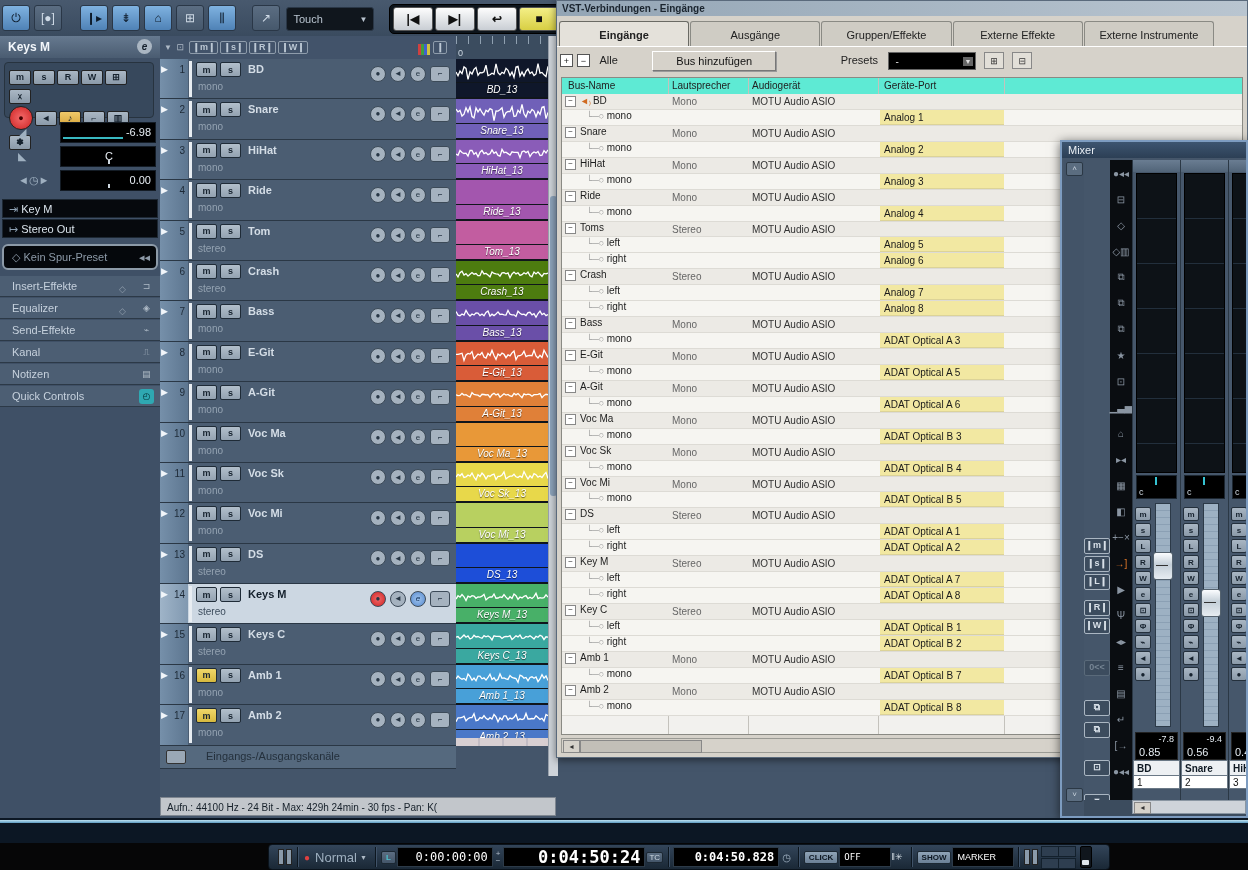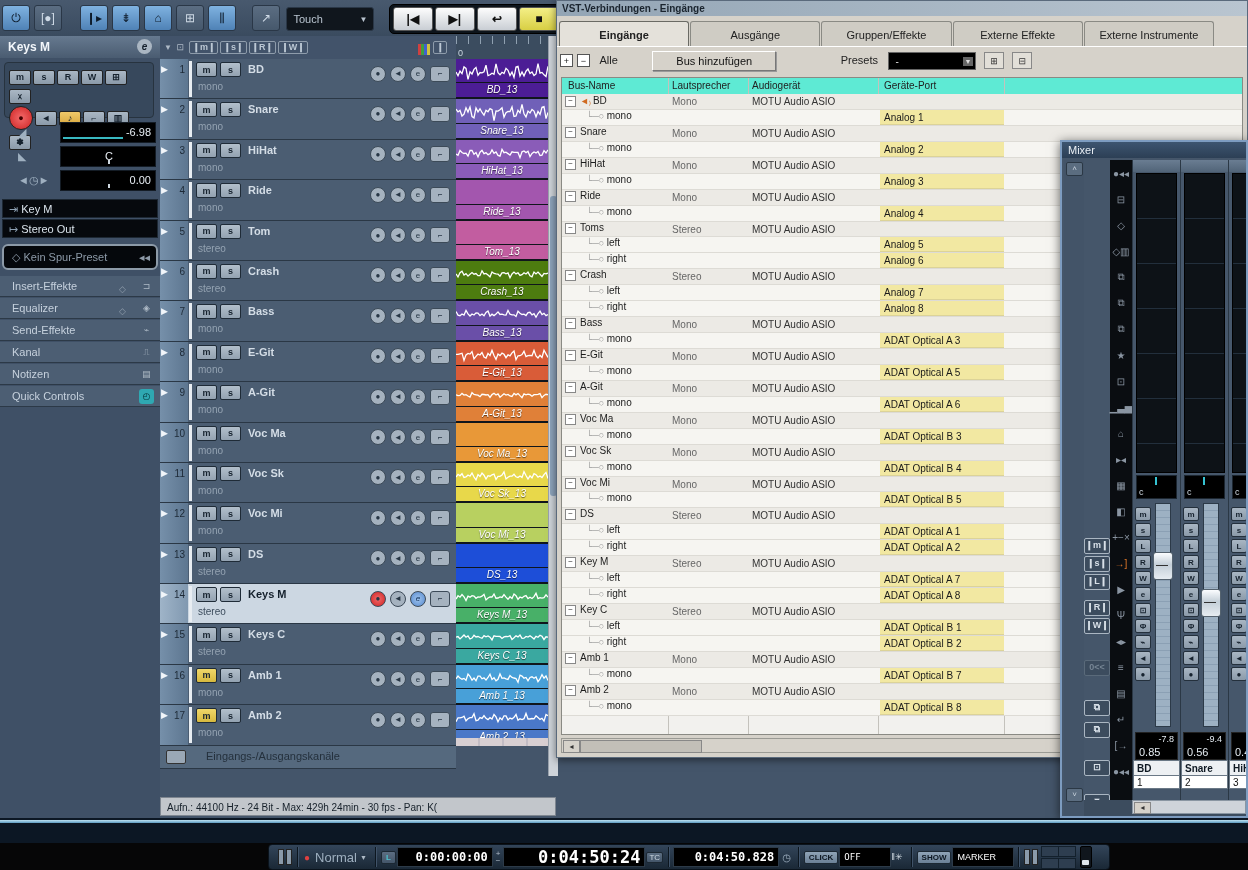--- a/index.html
+++ b/index.html
@@ -452,21 +452,21 @@
     <span class="ftxt">Eingangs-/Ausgangskanäle</span>
   </div>
   <div class="abs" id="status-bar">
     <span>Aufn.: 44100 Hz - 24 Bit - Max: 429h 24min - 30 fps - Pan: K(</span>
   </div>
   <div class="abs" id="ruler">
     <div class="ticks"></div>
     <span style="position:absolute;left:2px;bottom:1px">0</span>
   </div>
   <div class="abs" id="clips">
-      <div class="clip" style="background: #4c1d95;">
+      <div class="clip" style="background: #0f172a;">
         <svg class="wv" width="92" height="24">
           <polyline points="0,12.0 2,15.7 4,11.1 6,13.6 8,6.9 10,8.4 12,19.4 14,11.9 16,14.0 18,9.4 20,7.4 22,15.3 24,12.5 26,12.9 28,11.7 30,5.2 32,15.6 34,14.8 36,13.2 38,14.2 40,3.9 42,12.7 44,14.8 46,12.3 48,13.6 50,8.3 52,10.3 54,15.6 56,12.1 58,17.3 60,7.1 62,6.4 64,16.0 66,11.9 68,15.9 70,11.2 72,8.9 74,13.5 76,12.0 78,15.6 80,13.9 82,3.7 84,13.1 86,12.4 88,14.8 90,16.5 92,6.3 " fill="none" stroke="#ffffff" stroke-width="1.3"></polyline>
         </svg>
         <div class="clabel">BD_13</div>
       </div>
       <div class="clip" style="background: rgb(112, 96, 184);">
         <svg class="wv" width="92" height="24">
           <polyline points="0,9.1 2,11.9 4,10.4 6,16.0 8,14.2 10,7.7 12,12.0 14,7.0 16,16.5 18,17.9 20,7.9 22,11.9 24,8.8 26,12.5 28,15.2 30,10.2 32,11.7 34,8.6 36,9.7 38,20.6 40,11.0 42,11.1 44,9.7 46,7.8 48,17.1 50,12.8 52,11.5 54,11.6 56,7.0 58,16.5 60,15.9 62,10.4 64,12.8 66,4.4 68,13.8 70,16.9 72,11.1 74,13.0 76,9.5 78,11.1 80,16.8 82,11.5 84,14.4 86,7.3 88,6.7 90,18.6 92,12.4 " fill="none" stroke="#ffffff" stroke-width="1.3"></polyline>
         </svg>
         <div class="clabel">Snare_13</div>
@@ -786,21 +786,21 @@
   <div class="abs" id="transport">
     <span style="width:8px"></span>
     <span class="vbar"></span>
     <span class="vbar"></span>
     <span class="tp-sep"></span>
     <span style="color:#e04040;font-size:10px;margin:0 2px">●</span>
     <span class="tp-label" style="font-size:13px">Normal</span>
     <span style="font-size:7px;margin-right:4px">▼</span>
     <span class="tp-sep"></span>
     <span class="tp-btn" style="color:#4fc3d0;font-weight:bold">L</span>
-    <span class="tp-blackfield" style="width:96px;justify-content:flex-end;font-size:12px;font-weight:bold">
+    <span class="tp-blackfield" style="width:96px;justify-content:flex-end;font-size:12px;font-weight:normal">
       <span>0:00:00:00</span>
     </span>
     <span style="display:flex;flex-direction:column;font-size:8px;line-height:7px;margin:0 3px">
         <span>+</span>
         <span>−</span>
       </span>
     <span class="tp-blackfield" style="width:142px;justify-content:flex-end;font-size:17px;font-weight:bold">
       <span>0:04:50:24</span>
     </span>
     <span class="tp-btn" style="font-size:8px;padding:0 2px">TC</span>

